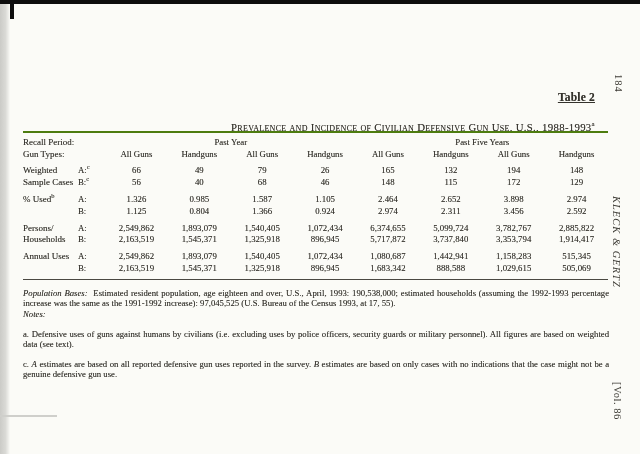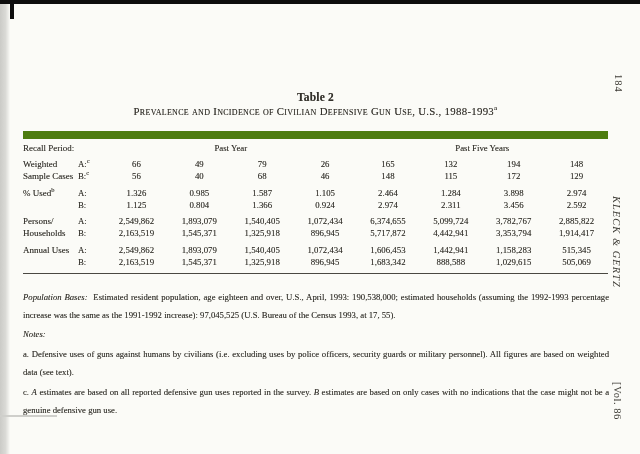--- a/index.html
+++ b/index.html
@@ -6,43 +6,43 @@
   html,body { width:640px; height:454px; overflow:hidden; }
   body { font-family:"Liberation Serif","DejaVu Serif",serif; background:#fbfbf7; color:#34322c; }
 
   .scan { position:absolute; inset:0; background:#fbfbf7; }
   .scan-topbar   { position:absolute; left:0; top:0; width:640px; height:4px; background:#0d0d0d; }
   .scan-corner   { position:absolute; left:0; top:0; width:14px; height:19px; background:#0d0d0d; }
   .scan-leftstrip{ position:absolute; left:0; top:4px; width:10px; height:450px;
                    background:linear-gradient(90deg,#cbcbc7 0%,#dadad6 55%,#efefeb 85%,#fbfbf7 100%); }
   .scan-bottomline { position:absolute; left:0; top:415px; width:57px; height:2px; background:#cfcfcb; }
 
-  .title-block { position:absolute; left:23px; top:91px; width:585px; text-align:center;
-                 text-shadow:0 0 .5px rgba(52,50,44,.55); }
+  .title-block { position:absolute; left:10px; top:91px; width:585px; text-align:right;
+                 text-shadow:0 0 .5px rgba(52,50,44,.55);text-decoration:underline; }
   .t-title { font-weight:bold; font-size:11.5px; letter-spacing:.2px; }
-  .t-sub   { font-variant:small-caps; font-size:10.8px; letter-spacing:.3px; margin-top:2px; }
+  .t-sub   { font-variant:small-caps; font-size:10.8px; letter-spacing:.3px; margin-top:18px; }
   .t-sub sup { font-size:7px; font-variant:normal; }
 
   .tablewrap { position:absolute; left:23px; top:131px; width:585px;
-               border-top:8px solid #4d7c0f; border-bottom:1.5px solid #4a4842;
+               border-top:2px solid #4d7c0f; border-bottom:1.5px solid #4a4842;
                padding:3px 0 4px 0; text-shadow:0 0 .5px rgba(52,50,44,.5); }
   table { border-collapse:collapse; table-layout:fixed; width:100%; }
   td { font-size:8.8px; line-height:11.8px; vertical-align:bottom; white-space:nowrap;
        padding:0; text-align:center; }
   td.lab { text-align:left; font-size:9px; }
   td.tag { text-align:left; padding-left:3px; }
   tr.hdr td { line-height:12.2px; }
   tr.g td { padding-top:5px; }
   sup { font-size:6.5px; line-height:0; }
 
   .footnotes { position:absolute; left:23px; top:288px; width:586px; font-size:8.7px;
-               line-height:18px; text-shadow:0 0 .5px rgba(52,50,44,.5); }
+               line-height:10px; text-shadow:0 0 .5px rgba(52,50,44,.5); }
   .footnotes p { margin-bottom:1px; }
   .footnotes p.just { text-align:justify; }
-  .footnotes p.space { margin-top:2px; }
+  .footnotes p.space { margin-top:10px; }
   .fn-italic { font-style:italic; }
 
   .margin-pagenum { position:absolute; left:613px; top:74px;  writing-mode:vertical-rl;
                     font-size:10.5px; letter-spacing:1px; color:#3c3a34; }
   .margin-head    { position:absolute; left:611px; top:196px; writing-mode:vertical-rl;
                     font-style:italic; font-size:10.5px; letter-spacing:1px; color:#3c3a34; }
   .margin-vol     { position:absolute; left:612px; top:382px; writing-mode:vertical-rl;
                     font-size:10.5px; letter-spacing:.5px; color:#3c3a34; }
 </style>
 </head>
@@ -71,20 +71,31 @@
           <col>
           <col>
           <col>
           <col>
       </colgroup>
       <tbody>
         <tr class="hdr">
           <td class="lab" colspan="2">Recall Period:</td>
           <td colspan="4">Past Year</td>
           <td colspan="4">Past Five Years</td>
+        </tr>
+        <tr class="hdr">
+          <td class="lab" colspan="2">Gun Types:</td>
+          <td>All Guns</td>
+          <td>Handguns</td>
+          <td>All Guns</td>
+          <td>Handguns</td>
+          <td>All Guns</td>
+          <td>Handguns</td>
+          <td>All Guns</td>
+          <td>Handguns</td>
         </tr>
 
         <tr class="g">
           <td class="lab">Weighted</td>
           <td class="tag"><span>A:</span><sup>c</sup></td>
           <td>66</td>
           <td>49</td>
           <td>79</td>
           <td>26</td>
           <td>165</td>
@@ -106,21 +117,21 @@
         </tr>
 
         <tr class="g">
           <td class="lab"><span>% Used</span><sup>b</sup></td>
           <td class="tag">A:</td>
           <td>1.326</td>
           <td>0.985</td>
           <td>1.587</td>
           <td>1.105</td>
           <td>2.464</td>
-          <td>1.284</td>
+          <td>2.652</td>
           <td>3.898</td>
           <td>2.974</td>
         </tr>
         <tr>
           <td class="lab"></td>
           <td class="tag">B:</td>
           <td>1.125</td>
           <td>0.804</td>
           <td>1.366</td>
           <td>0.924</td>
@@ -143,33 +154,33 @@
           <td>2,885,822</td>
         </tr>
         <tr>
           <td class="lab">Households</td>
           <td class="tag">B:</td>
           <td>2,163,519</td>
           <td>1,545,371</td>
           <td>1,325,918</td>
           <td>896,945</td>
           <td>5,717,872</td>
-          <td>4,442,941</td>
+          <td>3,737,840</td>
           <td>3,353,794</td>
           <td>1,914,417</td>
         </tr>
 
         <tr class="g">
           <td class="lab">Annual Uses</td>
           <td class="tag">A:</td>
           <td>2,549,862</td>
           <td>1,893,079</td>
           <td>1,540,405</td>
           <td>1,072,434</td>
-          <td>1,606,453</td>
+          <td>1,080,687</td>
           <td>1,442,941</td>
           <td>1,158,283</td>
           <td>515,345</td>
         </tr>
         <tr>
           <td class="lab"></td>
           <td class="tag">B:</td>
           <td>2,163,519</td>
           <td>1,545,371</td>
           <td>1,325,918</td>

